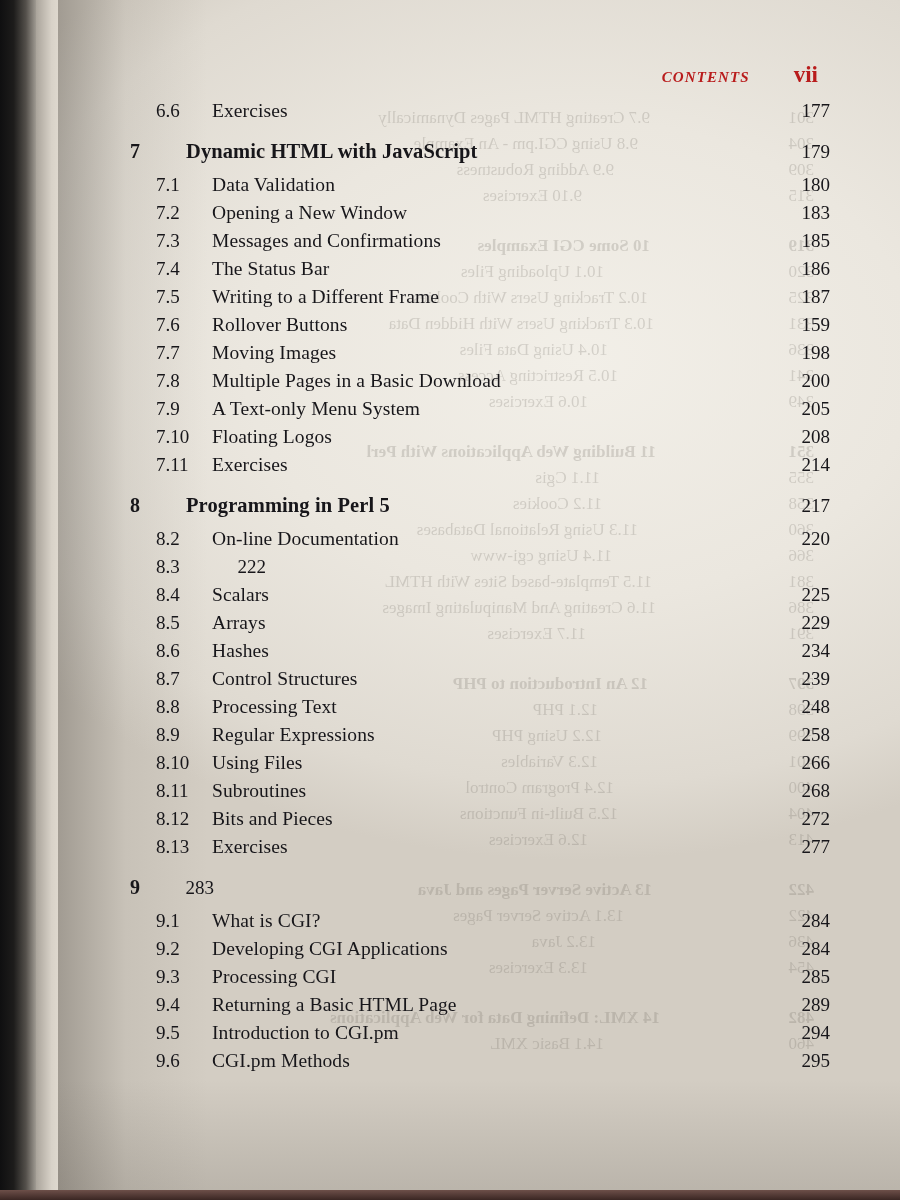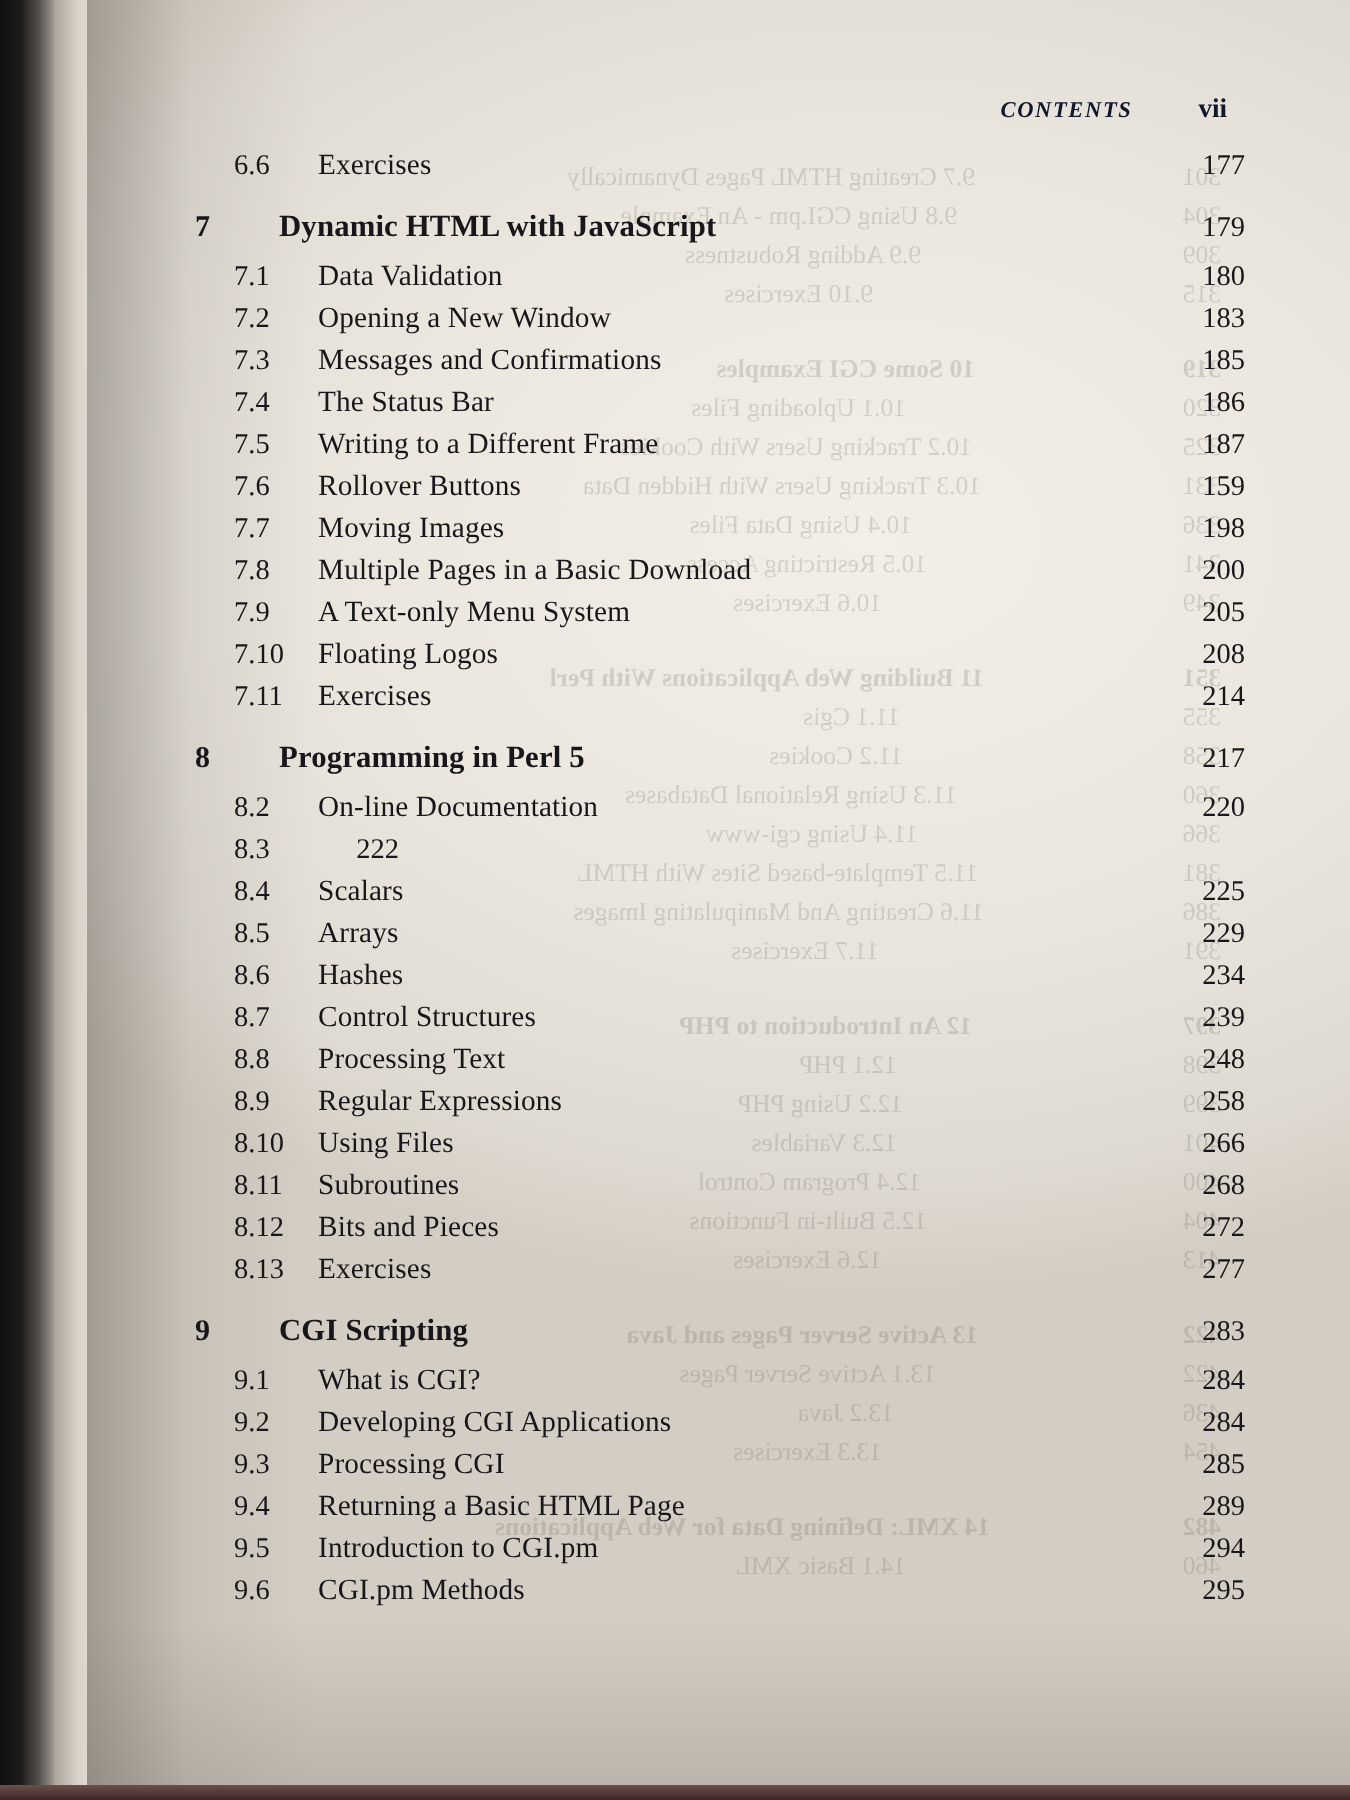--- a/index.html
+++ b/index.html
@@ -79,31 +79,31 @@
   .bleed .bold { font-weight: bold; }
 
   
   .runhead {
     position: absolute;
     top: 62px;
     right: 82px;
     display: flex;
     align-items: baseline;
     gap: 44px;
-    color: #0f172a;
+    color: #b91c1c;
     margin-left: 45px;
   }
   .runhead .label {
     font-size: 15px;
     letter-spacing: 1.1px;
     font-style: italic;
     font-weight: bold;
   }
   .runhead .folio {
-    font-size: 18px;
+    font-size: 23px;
     font-weight: bold;
   }
 
   
   .toc {
     position: absolute;
     left: 130px;
     top: 100px;
     width: 700px;
     color: #17161a;
@@ -355,21 +355,20 @@
         <span class="title">Bits and Pieces</span>
         <span class="page">272</span>
       </div>
       <div class="entry sub">
         <span class="num">8.13</span>
         <span class="title">Exercises</span>
         <span class="page">277</span>
       </div>
       <div class="entry chapter">
         <span class="num">9</span>
-        <span class="title">CGI Scripting</span>
         <span class="page">283</span>
       </div>
       <div class="entry sub">
         <span class="num">9.1</span>
         <span class="title">What is CGI?</span>
         <span class="page">284</span>
       </div>
       <div class="entry sub">
         <span class="num">9.2</span>
         <span class="title">Developing CGI Applications</span>

